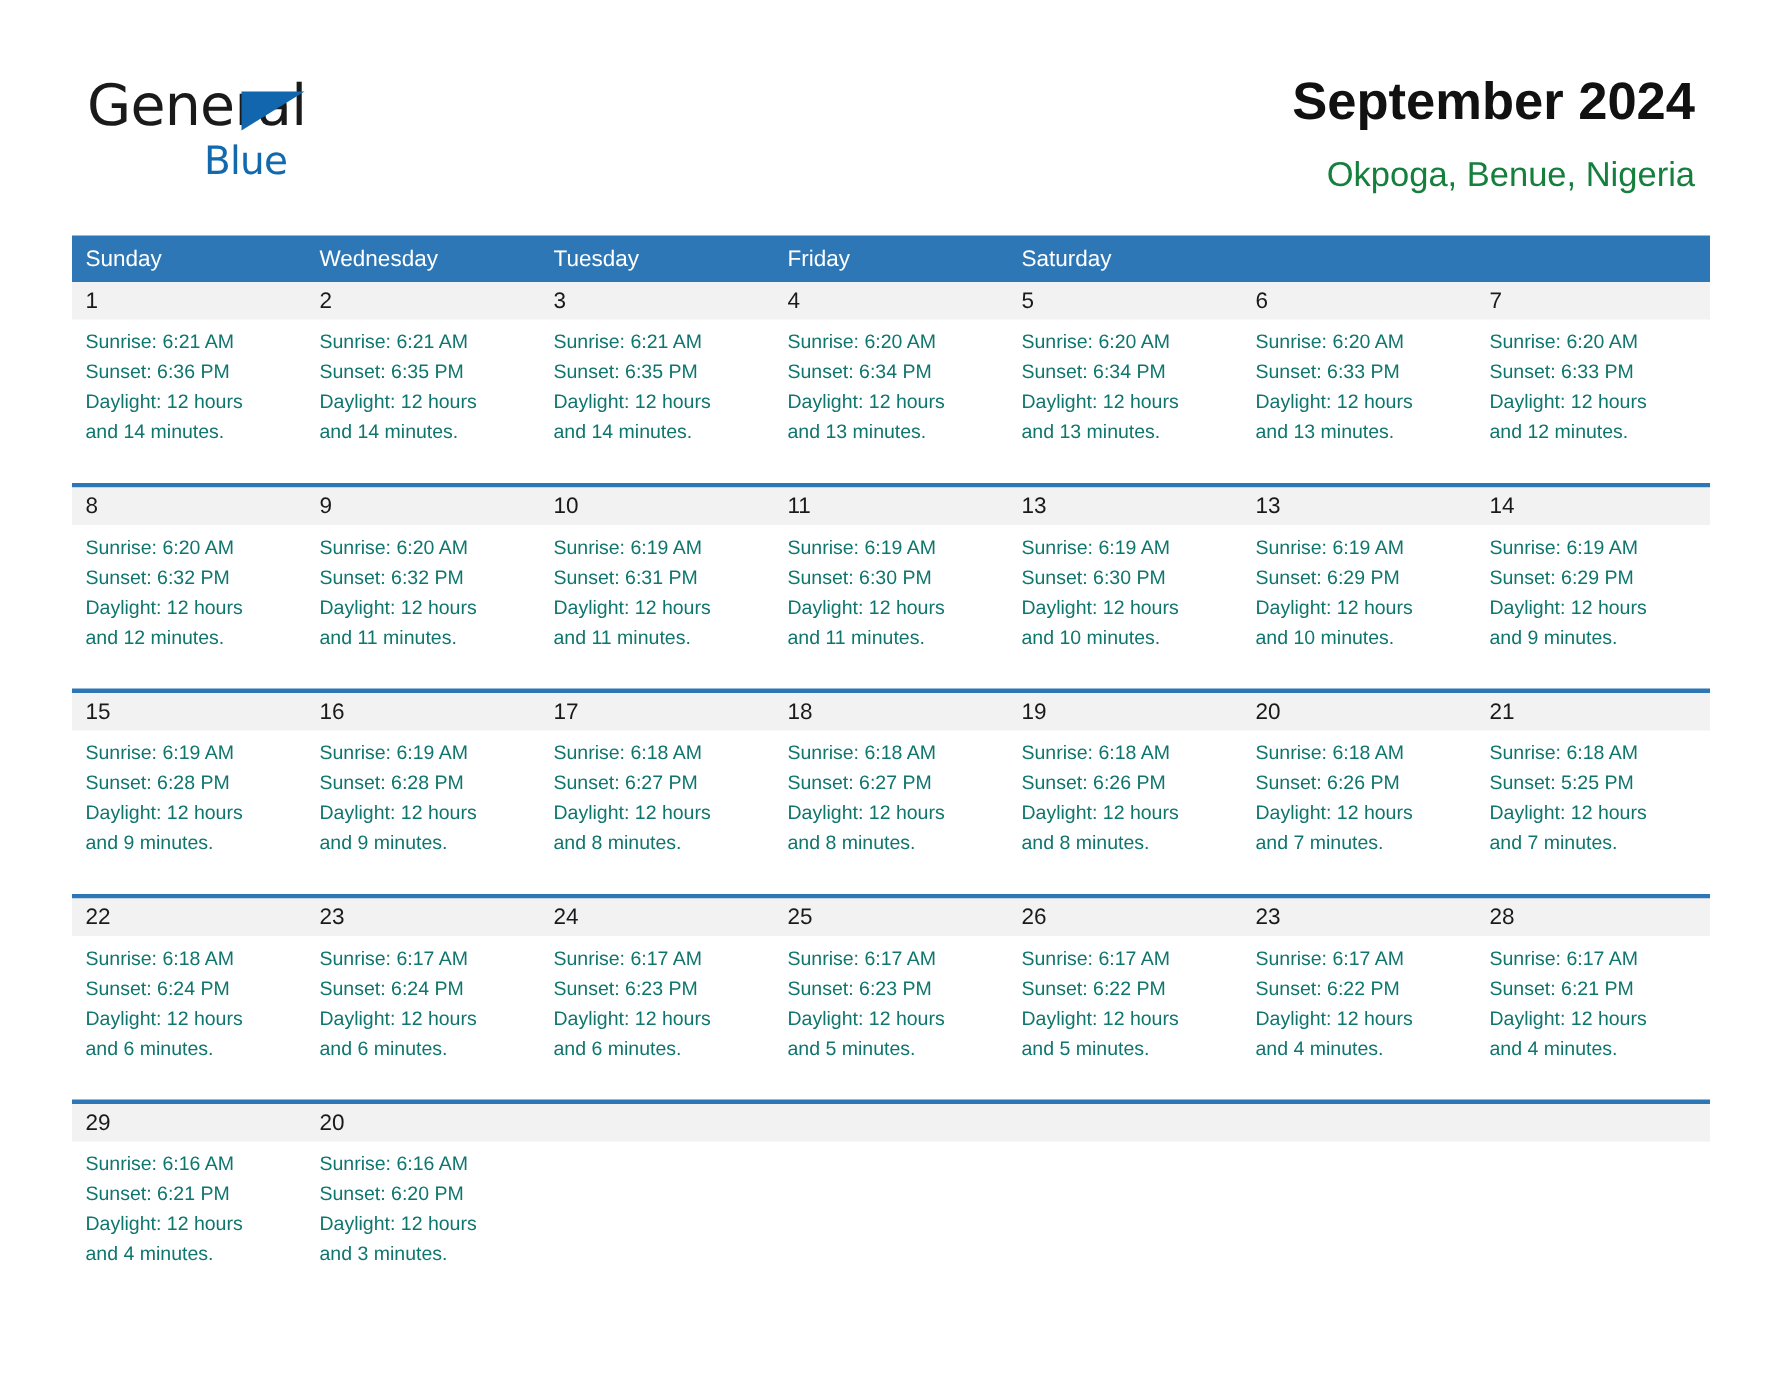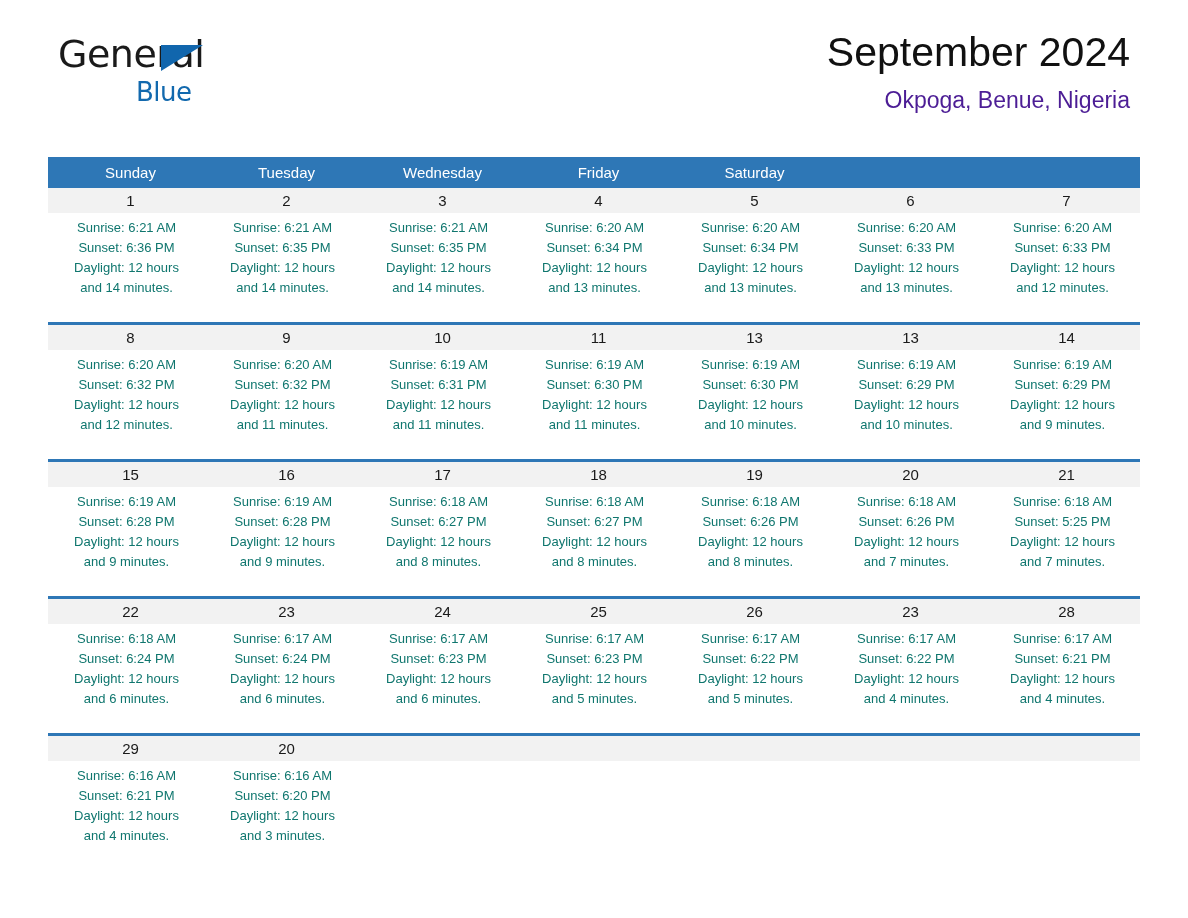--- a/index.html
+++ b/index.html
@@ -18,21 +18,21 @@
     position: relative;
     width: 1188px;
     height: 918px;
     box-sizing: border-box;
   }
 
   
   .top-bar {
     position: absolute;
     left: 48px;
-    top: 24px;
+    top: 40px;
     right: 48px;
     height: 110px;
   }
   .logo {
     position: absolute;
     left: 10px;
     top: 8px;
     width: 260px;
     height: 80px;
   }
@@ -67,42 +67,41 @@
     font-weight: 400;
     line-height: 44px;
   }
   .title-block {
     position: absolute;
     right: 10px;
     top: 0;
     text-align: right;
   }
   .cal-title {
-    font-size: 41px;
-    font-weight: 400;
+    font-size: 35px;
+    font-weight: 700;
     color: #111111;
     line-height: 56px;
     white-space: nowrap;
   }
   .cal-subtitle {
     font-size: 23px;
     font-weight: 400;
-    color: #4c1d95;
+    color: #15803d;
     line-height: 34px;
     margin-top: 3px;
     white-space: nowrap;
   }
 
   
   .calendar {
     position: absolute;
     left: 48px;
     top: 157px;
     width: 1092px;
-    text-align: center;
   }
   .dow-row {
     display: flex;
     background: #2e77b6;
     height: 31px;
   }
   .dow-cell {
     width: 156px;
     box-sizing: border-box;
     color: #ffffff;
@@ -165,22 +164,22 @@
       <div class="cal-title">September 2024</div>
       <div class="cal-subtitle">Okpoga, Benue, Nigeria</div>
     </div>
 
   </div>
 
   <div class="calendar">
 
     <div class="dow-row">
       <div class="dow-cell">Sunday</div>
+      <div class="dow-cell">Wednesday</div>
       <div class="dow-cell">Tuesday</div>
-      <div class="dow-cell">Wednesday</div>
       <div class="dow-cell">Friday</div>
       <div class="dow-cell">Saturday</div>
     </div>
 
     <div class="week-row first">
       <div class="day-cell">
         <div class="day-num-band">1</div>
         <div class="day-info">
           <div>Sunrise: 6:21 AM</div>
           <div>Sunset: 6:36 PM</div>

